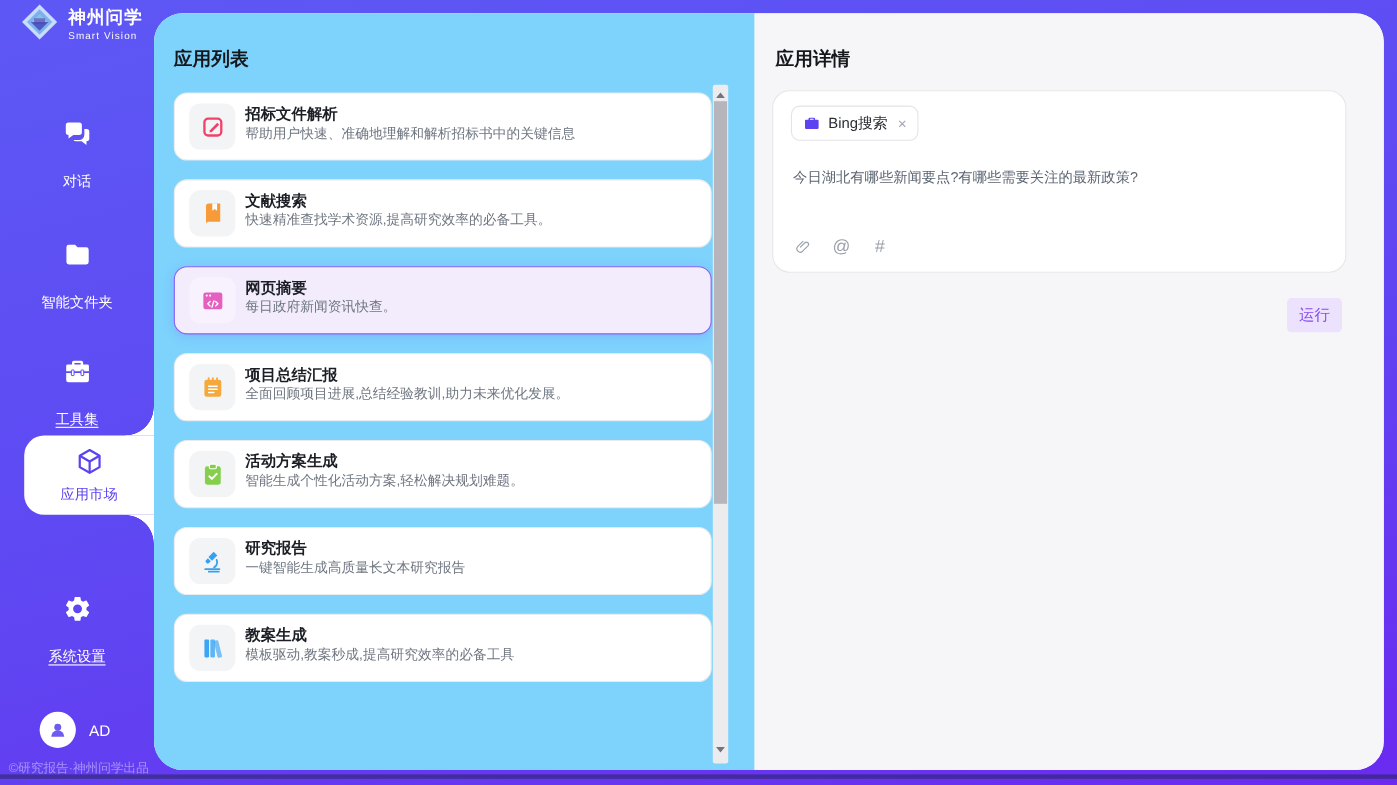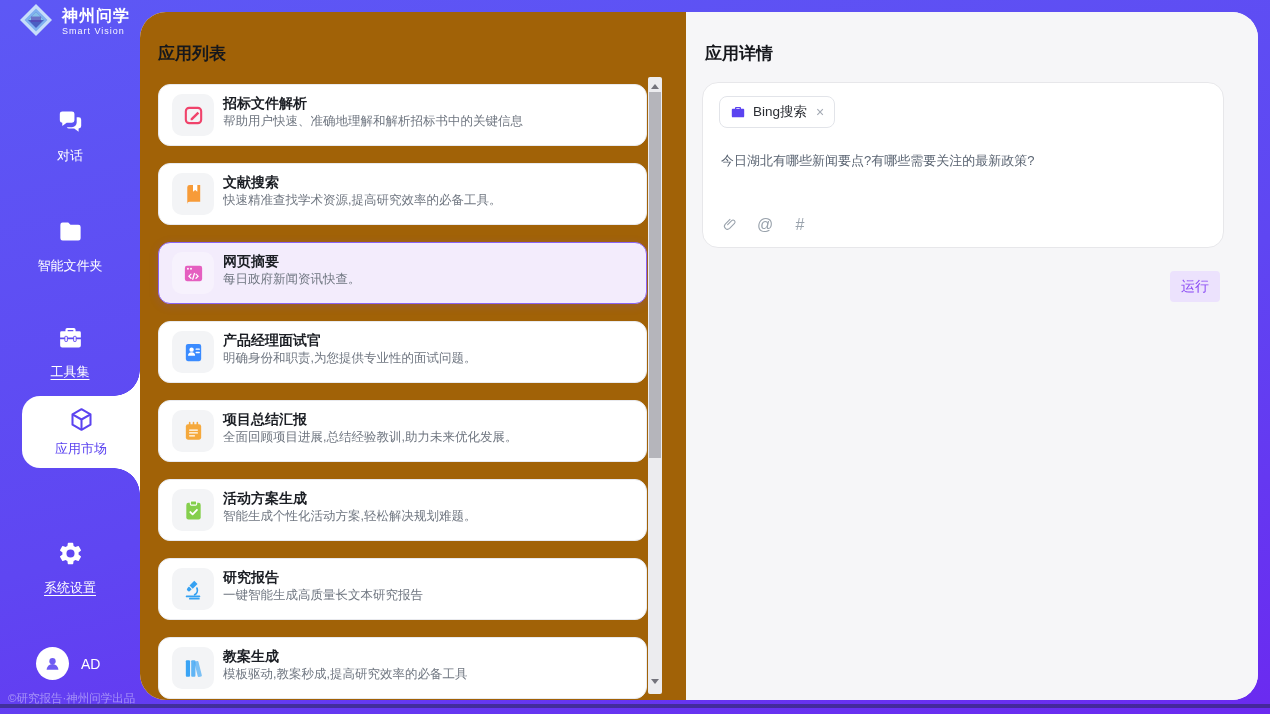--- a/index.html
+++ b/index.html
@@ -11,39 +11,39 @@
   
   .bottom-line{position:absolute;left:0;right:0;bottom:6px;height:4px;background:#262457;opacity:.55;z-index:1;}
   
   .sidebar{position:absolute;left:0;top:0;width:140px;height:714px;z-index:3;color:#fff;}
   .brand{position:absolute;left:18px;top:2px;display:flex;align-items:center;gap:8px;}
   .brand-txt{line-height:1;}
   .brand-name{font-size:16px;font-weight:bold;letter-spacing:1px;}
   .brand-sub{font-size:9px;letter-spacing:1px;margin-top:3px;opacity:.95;}
   .nav-item{position:absolute;left:0;width:140px;text-align:center;cursor:pointer;}
   .nav-item .nico{display:inline-block;width:27px;height:27px;color:#fff;}
-  .nav-label{font-size:13px;color:#fff;margin-top:8px;}
+  .nav-label{font-size:13px;color:#fff;margin-top:16px;}
   .nav-label.underline{text-decoration:underline;text-underline-offset:3px;}
   .nav-item.active{left:22px;width:118px;height:72px;background:#fff;border-radius:18px 0 0 18px;padding-top:0;}
   .nav-item.active .nico{color:#5b43f0;margin-top:10px;}
   .nav-item.active .nav-label{color:#5b43f0;margin-top:3px;}
   .nav-item.active::before{content:"";position:absolute;right:0;top:-26px;width:26px;height:26px;
     background:radial-gradient(circle 26px at 0 0,transparent 25.5px,#fff 26px);}
   .nav-item.active::after{content:"";position:absolute;right:0;bottom:-26px;width:26px;height:26px;
     background:radial-gradient(circle 26px at 0 100%,transparent 25.5px,#fff 26px);}
   .user-row{position:absolute;left:36px;bottom:34px;display:flex;align-items:center;gap:12px;}
   .avatar{width:33px;height:33px;border-radius:50%;background:#fff;display:flex;align-items:center;justify-content:center;color:#6e5bf2;}
   .avatar svg{width:19px;height:19px;}
   .user-initials{font-size:14px;color:#fff;}
   .copyright{position:absolute;left:8px;bottom:8px;font-size:11.5px;color:rgba(255,255,255,.42);white-space:nowrap;}
   
   .content{position:absolute;left:140px;top:12px;right:12px;bottom:14px;background:#fff;border-radius:26px;overflow:hidden;z-index:2;}
   .panel-title{font-size:17px;font-weight:bold;color:#15171c;}
   
-  .list-panel{position:absolute;left:0;top:0;width:546px;height:100%;background:#a16207;}
+  .list-panel{position:absolute;left:0;top:0;width:546px;height:100%;background:#7dd3fc;}
   .list-panel .panel-title{position:absolute;left:18px;top:30px;}
   .cards{position:absolute;left:18px;top:72px;width:489px;}
   .app-card{position:relative;height:60px;border:1px solid #e9eaee;border-radius:12px;background:#fff;margin-bottom:17px;cursor:pointer;}
   .app-card.selected{background:#f3ecfc;border:1.5px solid #8a63f3;box-shadow:0 2px 10px rgba(124,77,255,.18);}
   .app-icon-tile{position:absolute;left:13px;top:9px;width:42px;height:42px;border-radius:10px;background:#f3f4f6;display:flex;align-items:center;justify-content:center;}
   .app-card.selected .app-icon-tile{background:#f7f2fd;}
   .app-icon{width:23px;height:23px;display:inline-block;}
   .app-icon svg{width:23px;height:23px;display:block;}
   .app-texts{position:absolute;left:64px;top:10px;right:10px;}
   .app-title{font-size:14px;font-weight:bold;color:#1b1e24;}
@@ -203,36 +203,20 @@
                 <path d="M9.4 12.6l-2.2 2.2 2.2 2.2M14.6 12.6l2.2 2.2-2.2 2.2M13 12l-1.8 6" stroke="#fff" stroke-width="1.3" fill="none" stroke-linecap="round"></path>
               </svg>
             </span>
     </div>
     <div class="app-texts">
       <div class="app-title">网页摘要</div>
       <div class="app-desc">每日政府新闻资讯快查。</div>
     </div>
   </div>
 
-  <div class="app-card">
-    <div class="app-icon-tile">
-      <span class="app-icon" style="color: rgb(58, 139, 255);">
-              <svg viewBox="0 0 24 24">
-                <rect x="4" y="3" width="16" height="18" rx="2.2" fill="currentColor"></rect>
-                <circle cx="10" cy="9" r="2.3" fill="#fff"></circle>
-                <path d="M6.3 15.5a3.7 3.7 0 0 1 7.4 0z" fill="#fff"></path>
-                <path d="M14.8 8.5h3.2M14.8 12h3.2" stroke="#fff" stroke-width="1.4" stroke-linecap="round"></path>
-              </svg>
-            </span>
-    </div>
-    <div class="app-texts">
-      <div class="app-title">产品经理面试官</div>
-      <div class="app-desc">明确身份和职责,为您提供专业性的面试问题。</div>
-    </div>
-  </div>
 
   <div class="app-card">
     <div class="app-icon-tile">
       <span class="app-icon" style="color: rgb(245, 169, 61);">
               <svg viewBox="0 0 24 24">
                 <rect x="4" y="4.5" width="16" height="16" rx="2.2" fill="currentColor"></rect>
                 <path d="M8 2.8v3.4M12 2.8v3.4M16 2.8v3.4" stroke="currentColor" stroke-width="1.7" stroke-linecap="round"></path>
                 <path d="M8 10.5h8M8 13.5h8M8 16.5h5" stroke="#fff" stroke-width="1.4" stroke-linecap="round"></path>
               </svg>
             </span>

